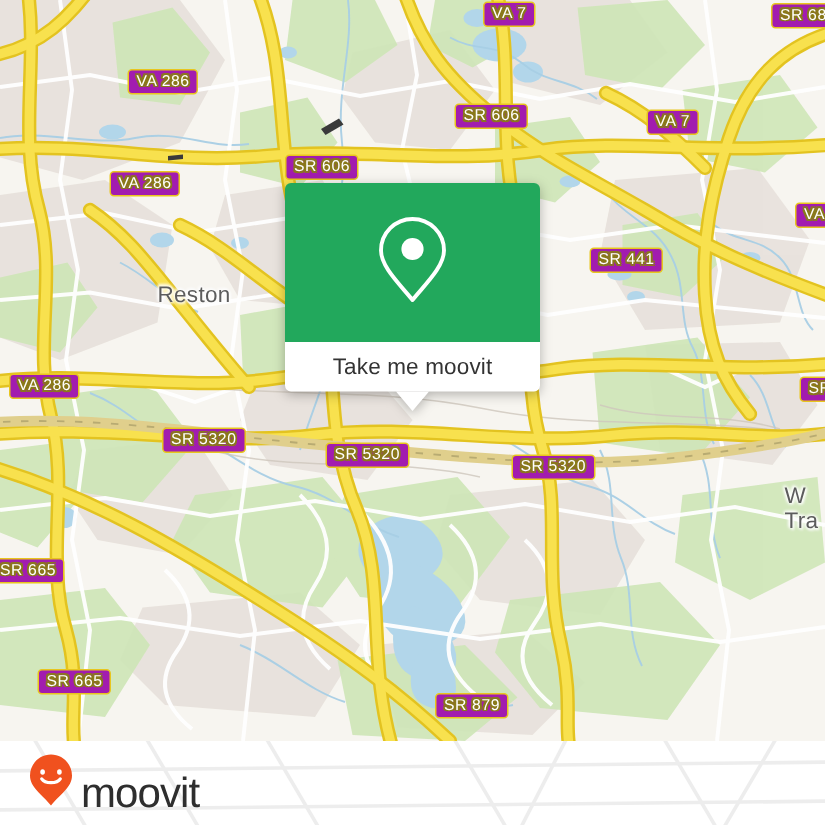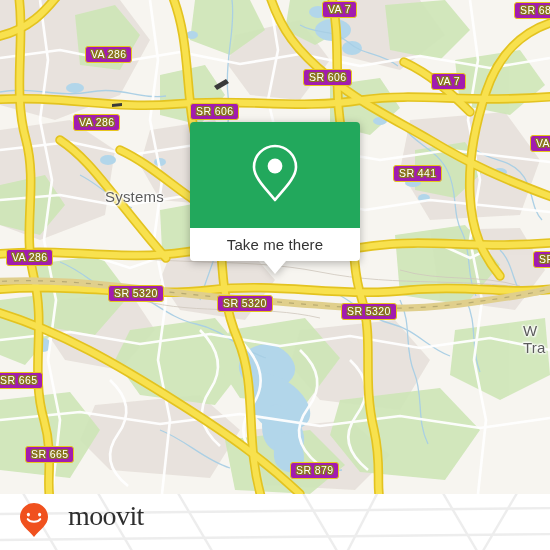--- a/index.html
+++ b/index.html
@@ -125,21 +125,21 @@
     overflow: hidden;
   }
   #footer-bg { position:absolute; left:0; top:0; width:550px; height:56px; }
   #footer-title {
     position: relative;
     color: #3b3b3b;
     font-size: 15.5px;
     letter-spacing: .05px;
     white-space: nowrap;
   }
-  #brand { position: relative; display: flex; align-items: flex-start; gap: 19px; font-family: Liberation Serif, serif; }
+  #brand { position: relative; display: flex; align-items: flex-end; gap: 5px; }
   #brand-word {
     color: #2e2e2e;
     font-size: 28px;
     font-weight: 500;
     letter-spacing: -0.6px;
     line-height: 28px;
   }
 </style>
 </head>
 <body>
@@ -312,36 +312,36 @@
         <div class="shield" style="left: 533px; top: 251px;">SR</div>
         <div class="shield" style="left: 108px; top: 285px;">SR 5320</div>
         <div class="shield" style="left: 217px; top: 295px;">SR 5320</div>
         <div class="shield" style="left: 341px; top: 303px;">SR 5320</div>
         <div class="shield" style="left: -6px; top: 372px;">SR 665</div>
         <div class="shield" style="left: 25px; top: 446px;">SR 665</div>
         <div class="shield" style="left: 290px; top: 462px;">SR 879</div>
       </div>
 
     <div id="places">
-        <div class="place-label" style="left: 105px; top: 188px;">Systems</div>
+        <div class="place-label" style="left: 105px; top: 188px;">Reston</div>
         <div class="place-label two-line" style="left: 523px; top: 322px; white-space: pre;">W
 Tra</div>
       </div>
 
     <div id="popup">
       <div id="popup-head">
         <span>
           <svg width="52" height="62" viewBox="0 0 52 62" aria-hidden="true">
             <path d="M26 4 C14.4 4 5 13.4 5 25 C5 36 18 48 26 58 C34 48 47 36 47 25 C47 13.4 37.6 4 26 4 Z" fill="none" stroke="#ffffff" stroke-width="2.6" stroke-linejoin="round"></path>
             <circle cx="26" cy="24" r="7.4" fill="#ffffff"></circle>
           </svg>
         </span>
       </div>
       <div id="popup-foot">
-        <span>Take me there</span>
+        <span>Take me moovit</span>
       </div>
       <div id="popup-tail"></div>
     </div>
 
   </div>
 
   <div id="footer">
     <svg id="footer-bg" viewBox="0 0 550 56">
       <rect x="0" y="0" width="550" height="56" fill="#ffffff"></rect>
       <g stroke="#ededed" stroke-width="2.4" fill="none">

